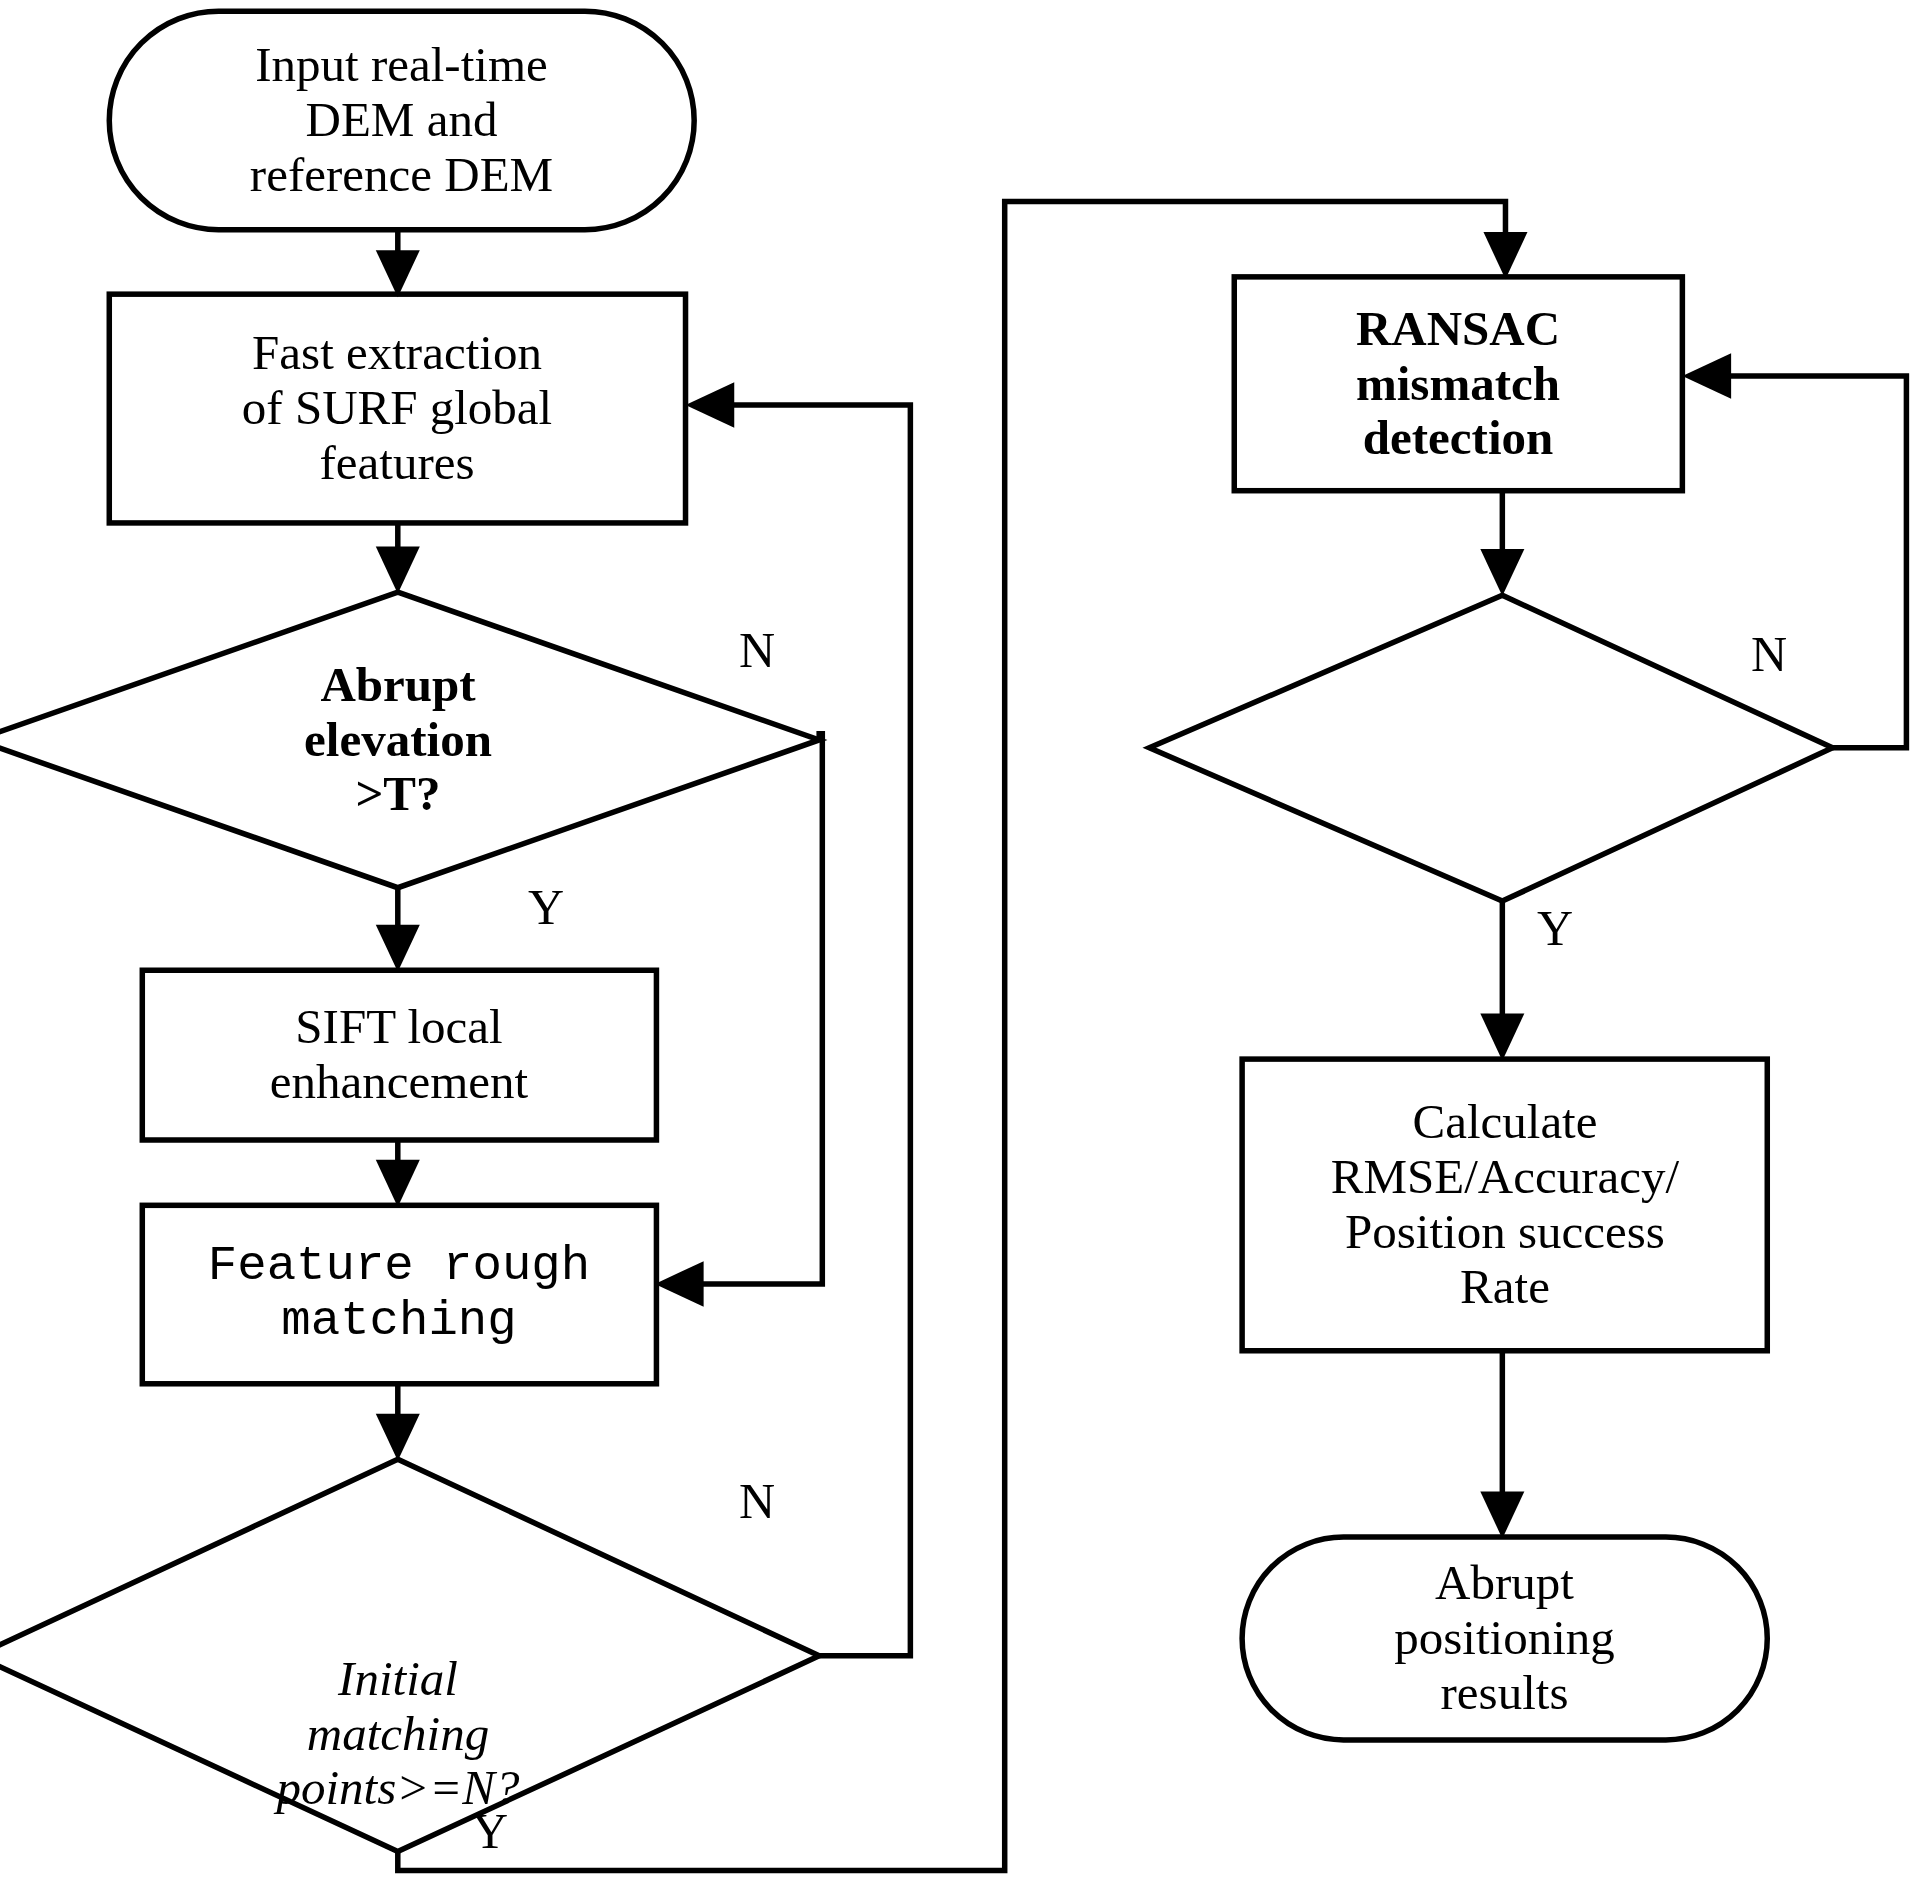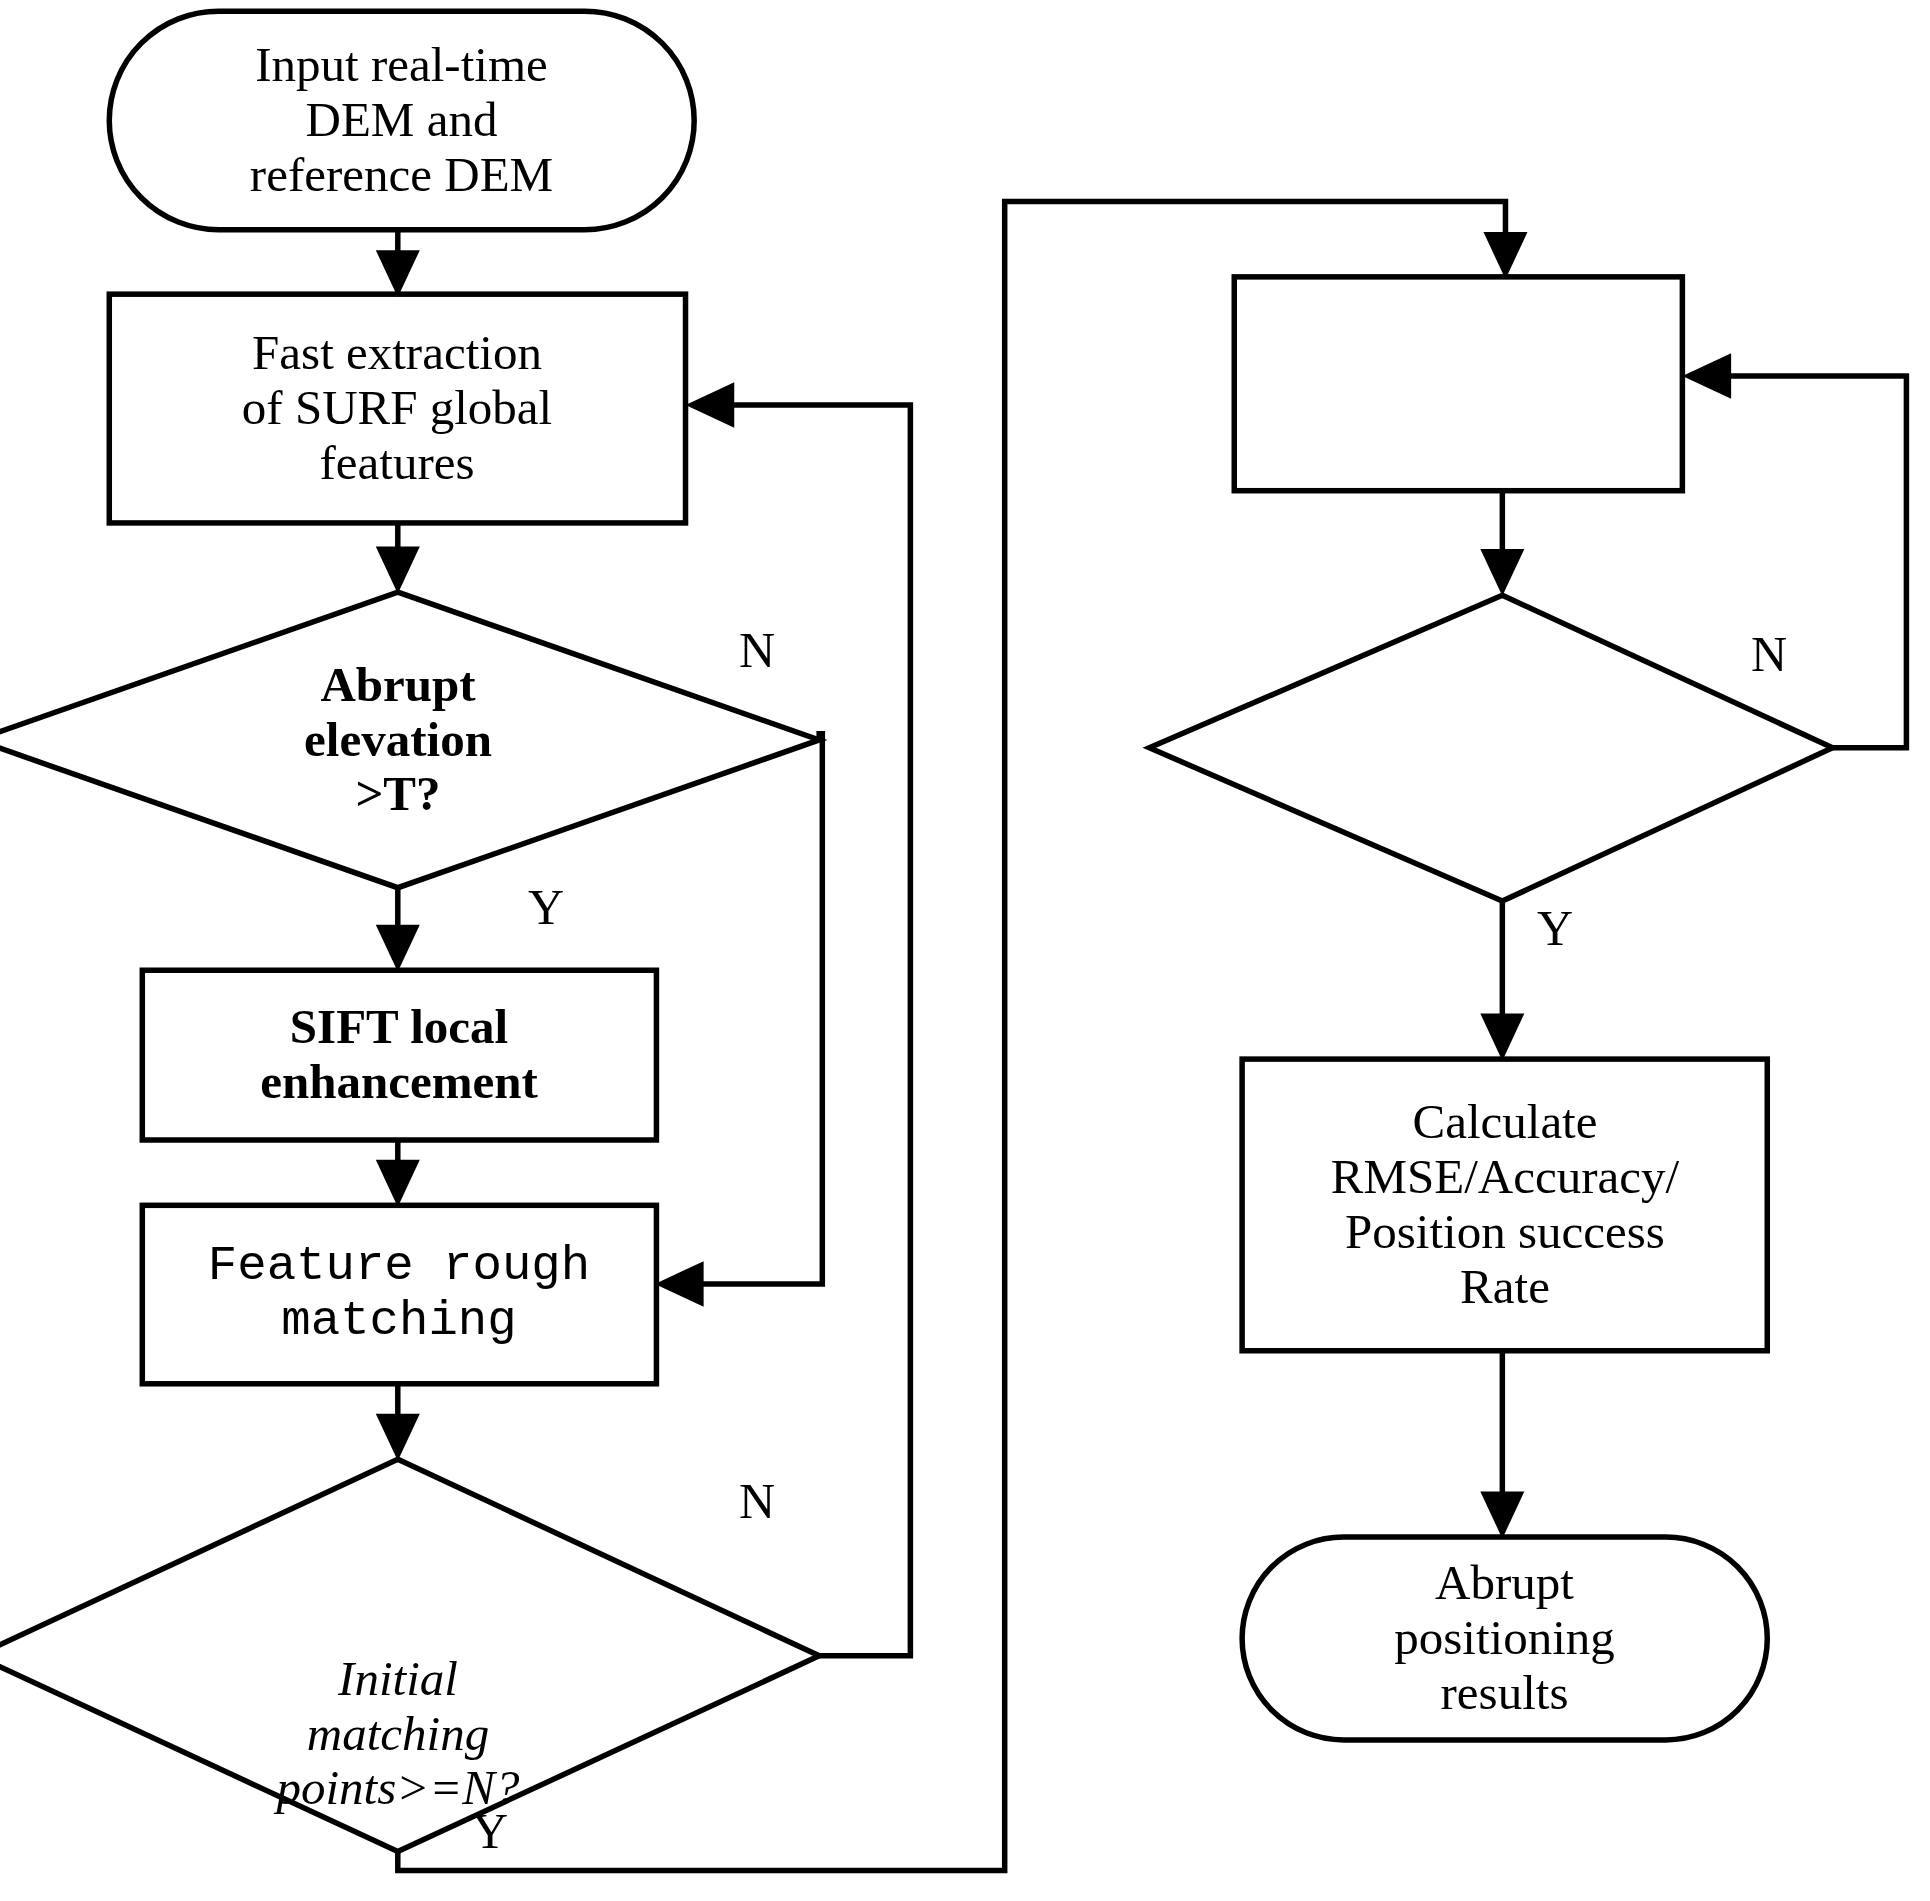--- a/index.html
+++ b/index.html
@@ -132,30 +132,33 @@
 reference DEM</div>
 
   <div class="node-text bold" style="left:178px; top:629px; width:440px; height:222px;">Abrupt
 elevation
 &gt;T?</div>
 
   <div class="node-text" style="left:109px; top:294px; width:576px; height:229px;">Fast extraction
 of SURF global
 features</div>
 
-  <div class="node-text" style="left:142px; top:970px; width:514px; height:170px;font-weight:bold;">SIFT local
+  <div class="node-text" style="left:142px; top:970px; width:514px; height:170px;">SIFT local
 enhancement</div>
 
   <div class="node-text" style="left:142px; top:1205px; width:514px; height:178px;font-family:Liberation Mono, monospace;">Feature rough
 matching</div>
 
   <div class="node-text" style="left:162px; top:1619px; width:472px; height:230px;font-style:italic;">Initial
 matching
 points&gt;=N?</div>
 
+  <div class="node-text bold" style="left:1234px; top:277px; width:448px; height:214px;">RANSAC
+mismatch
+detection</div>
 
 
   <div class="node-text" style="left:1236px; top:1059px; width:538px; height:292px;">Calculate
 RMSE/Accuracy/
 Position success
 Rate</div>
 
   <div class="node-text" style="left:1242px; top:1537px; width:525px; height:203px;">Abrupt
 positioning
 results</div>

